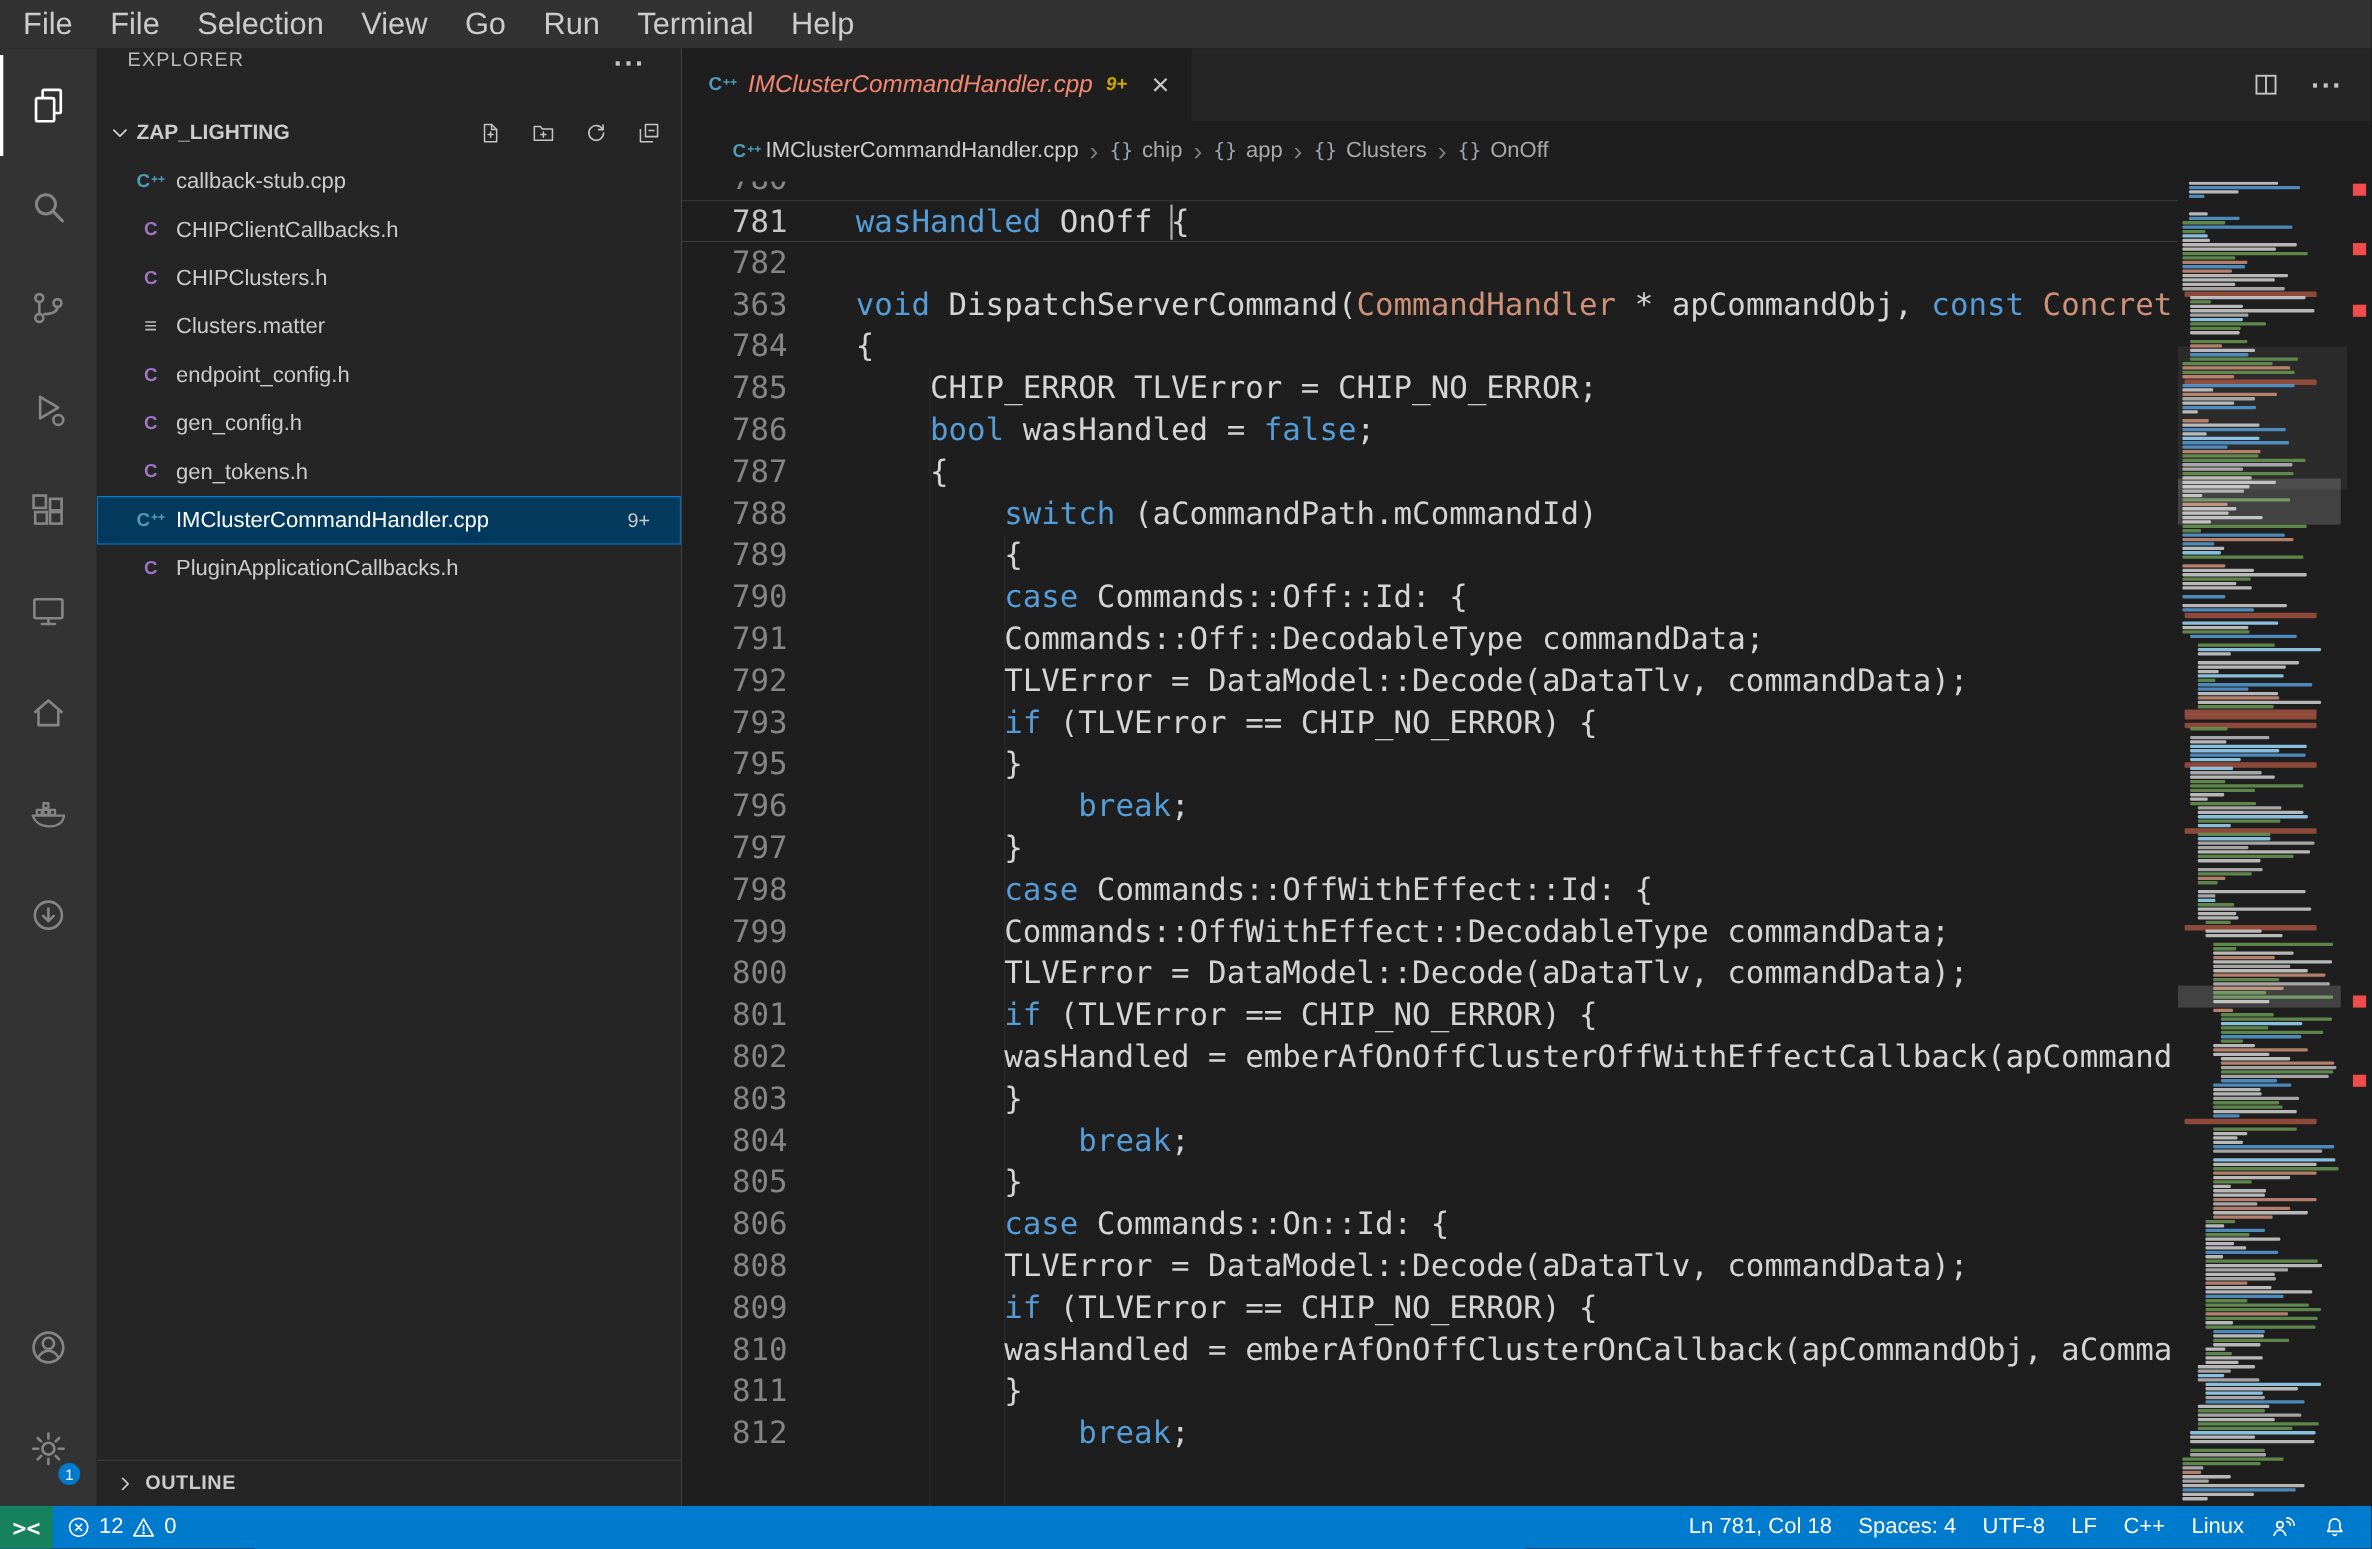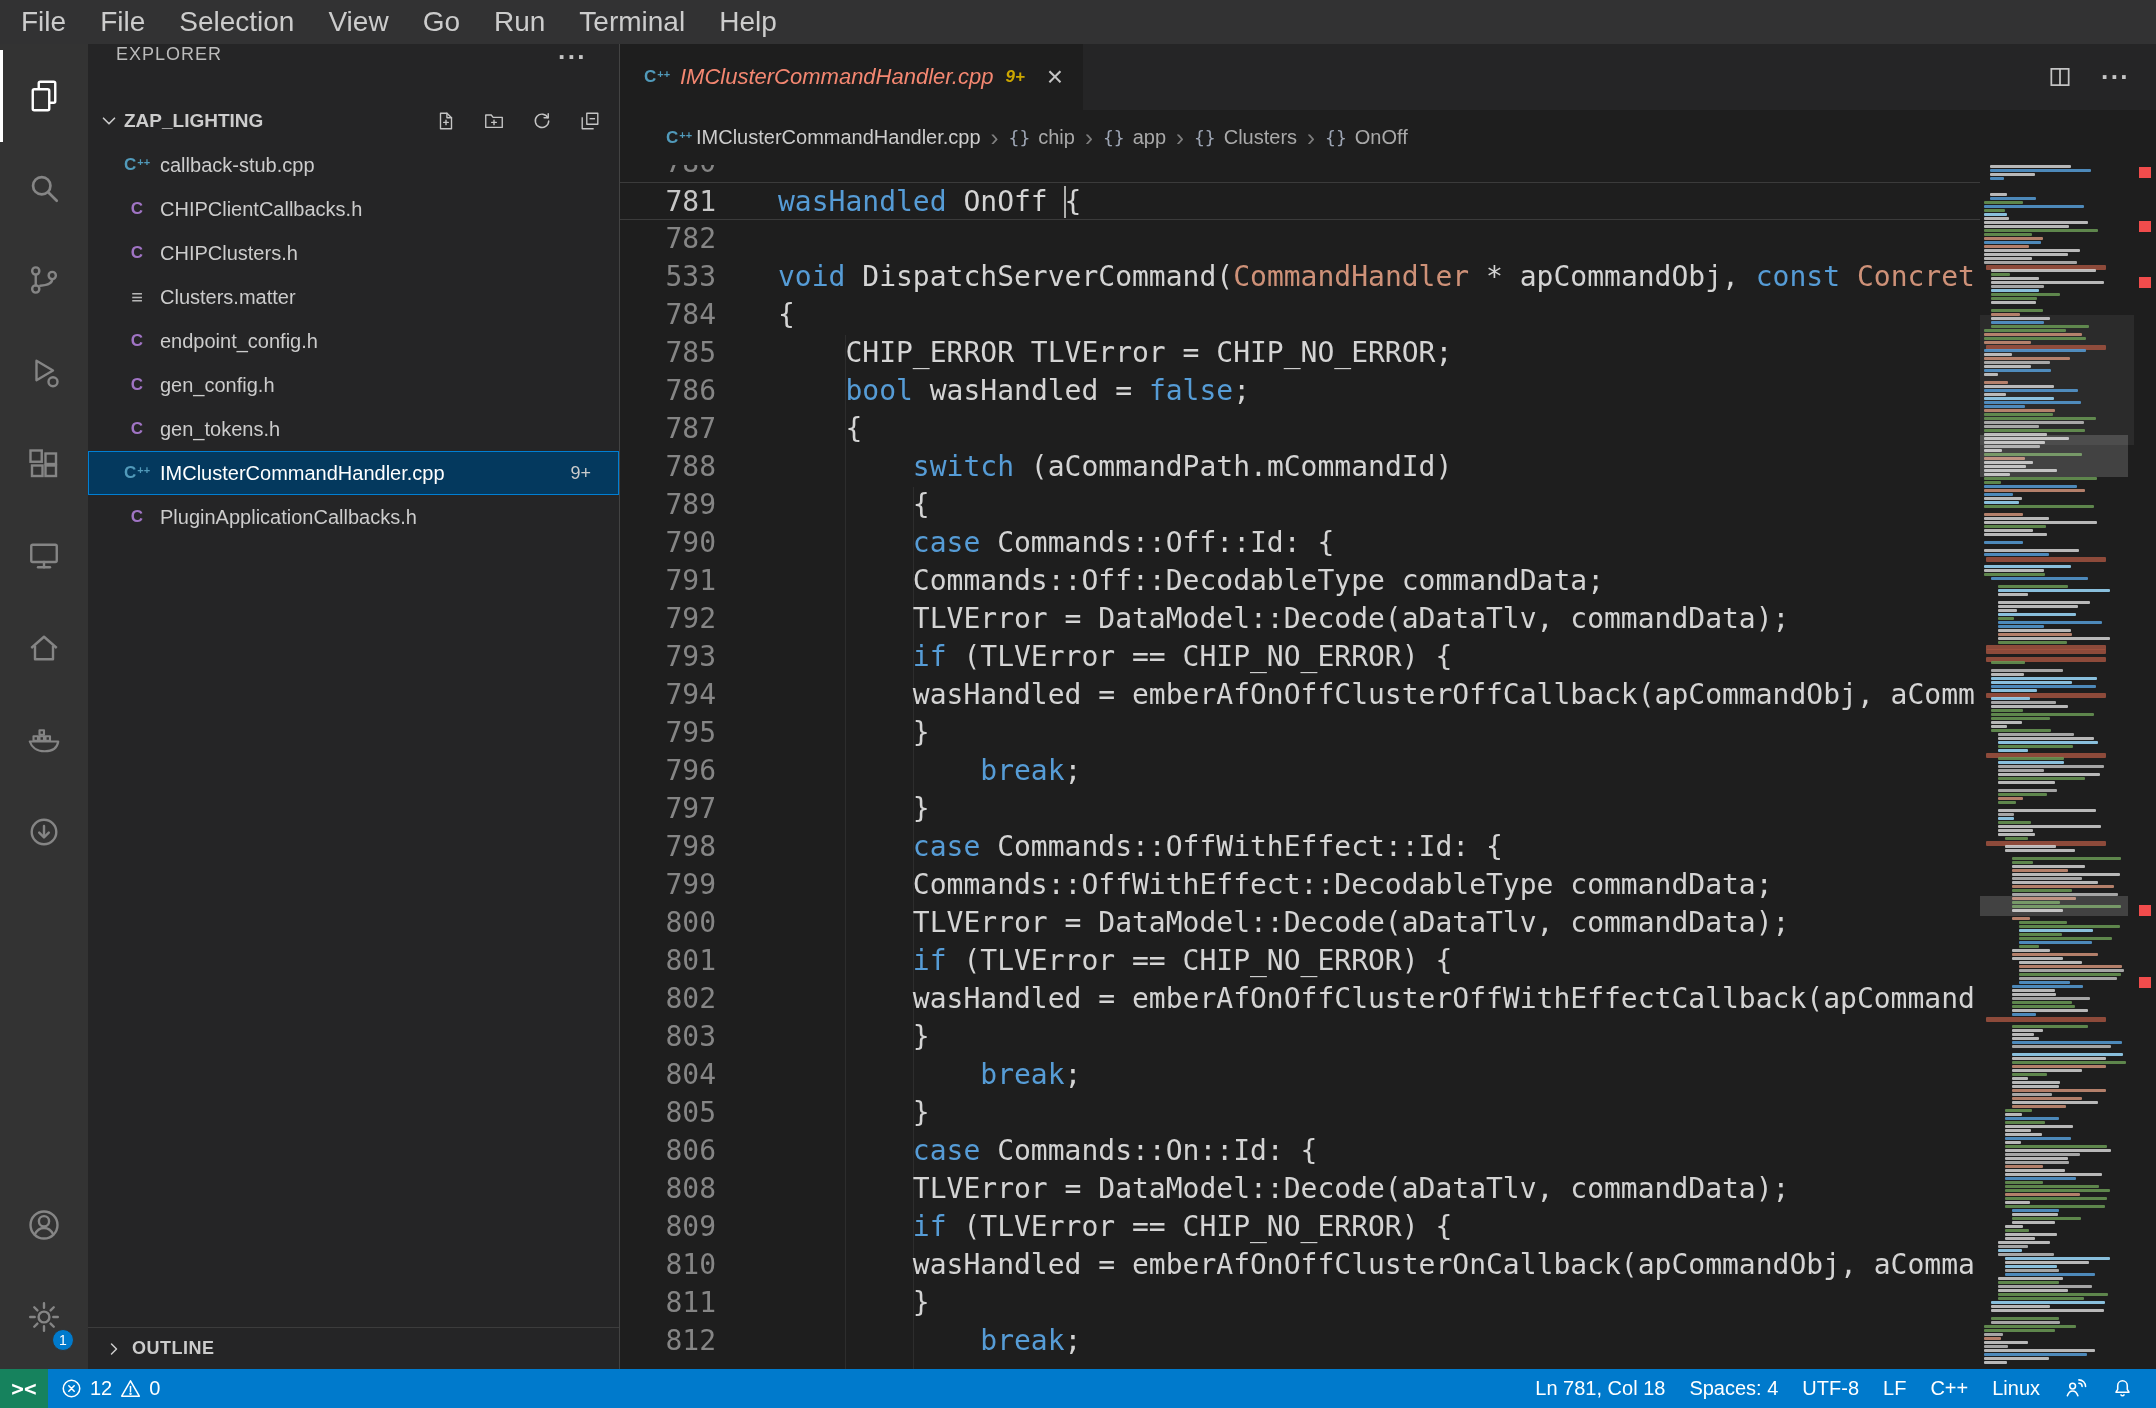--- a/index.html
+++ b/index.html
@@ -310,32 +310,31 @@
           <span class="bc-item">
             <span class="bc-braces">{}</span>
             <span>OnOff</span>
           </span>
         </div>
       <div class="code-area">
         <div class="lines" id="code-lines">
             <div class="line"><span class="ln">780</span><span class="codetxt"></span></div>
             <div class="line current"><span class="ln">781</span><span class="codetxt"><span class="tok-k">wasHandled</span><span class="tok-p"> OnOff {</span></span><span class="cursor"></span></div>
             <div class="line"><span class="ln">782</span><span class="codetxt"></span></div>
-            <div class="line"><span class="ln">533</span><span class="codetxt"><span class="tok-k">void</span><span class="tok-p"> DispatchServerCommand(</span><span class="tok-t">CommandHandler</span><span class="tok-p"> * apCommandObj, </span><span class="tok-k">const</span><span class="tok-p"> </span><span class="tok-t">Concret</span></span></div>
+            <div class="line"><span class="ln">363</span><span class="codetxt"><span class="tok-k">void</span><span class="tok-p"> DispatchServerCommand(</span><span class="tok-t">CommandHandler</span><span class="tok-p"> * apCommandObj, </span><span class="tok-k">const</span><span class="tok-p"> </span><span class="tok-t">Concret</span></span></div>
             <div class="line"><span class="ln">784</span><span class="codetxt"><span class="tok-p">{</span></span></div>
             <div class="line"><span class="ln">785</span><span class="codetxt"><span class="tok-p">    CHIP_ERROR TLVError = CHIP_NO_ERROR;</span></span></div>
             <div class="line"><span class="ln">786</span><span class="codetxt"><span class="tok-p">    </span><span class="tok-k">bool</span><span class="tok-p"> wasHandled = </span><span class="tok-k">false</span><span class="tok-p">;</span></span></div>
             <div class="line"><span class="ln">787</span><span class="codetxt"><span class="tok-p">    {</span></span></div>
             <div class="line"><span class="ln">788</span><span class="codetxt"><span class="tok-p">        </span><span class="tok-k">switch</span><span class="tok-p"> (aCommandPath.mCommandId)</span></span></div>
             <div class="line"><span class="ln">789</span><span class="codetxt"><span class="tok-p">        {</span></span></div>
             <div class="line"><span class="ln">790</span><span class="codetxt"><span class="tok-p">        </span><span class="tok-k">case</span><span class="tok-p"> Commands::Off::Id: {</span></span></div>
             <div class="line"><span class="ln">791</span><span class="codetxt"><span class="tok-p">        Commands::Off::DecodableType commandData;</span></span></div>
             <div class="line"><span class="ln">792</span><span class="codetxt"><span class="tok-p">        TLVError = DataModel::Decode(aDataTlv, commandData);</span></span></div>
             <div class="line"><span class="ln">793</span><span class="codetxt"><span class="tok-p">        </span><span class="tok-k">if</span><span class="tok-p"> (TLVError == CHIP_NO_ERROR) {</span></span></div>
-            <div class="line"><span class="ln">794</span><span class="codetxt"><span class="tok-p">        wasHandled = emberAfOnOffClusterOffCallback(apCommandObj, aComm</span></span></div>
             <div class="line"><span class="ln">795</span><span class="codetxt"><span class="tok-p">        }</span></span></div>
             <div class="line"><span class="ln">796</span><span class="codetxt"><span class="tok-p">            </span><span class="tok-k">break</span><span class="tok-p">;</span></span></div>
             <div class="line"><span class="ln">797</span><span class="codetxt"><span class="tok-p">        }</span></span></div>
             <div class="line"><span class="ln">798</span><span class="codetxt"><span class="tok-p">        </span><span class="tok-k">case</span><span class="tok-p"> Commands::OffWithEffect::Id: {</span></span></div>
             <div class="line"><span class="ln">799</span><span class="codetxt"><span class="tok-p">        Commands::OffWithEffect::DecodableType commandData;</span></span></div>
             <div class="line"><span class="ln">800</span><span class="codetxt"><span class="tok-p">        TLVError = DataModel::Decode(aDataTlv, commandData);</span></span></div>
             <div class="line"><span class="ln">801</span><span class="codetxt"><span class="tok-p">        </span><span class="tok-k">if</span><span class="tok-p"> (TLVError == CHIP_NO_ERROR) {</span></span></div>
             <div class="line"><span class="ln">802</span><span class="codetxt"><span class="tok-p">        wasHandled = emberAfOnOffClusterOffWithEffectCallback(apCommand</span></span></div>
             <div class="line"><span class="ln">803</span><span class="codetxt"><span class="tok-p">        }</span></span></div>
             <div class="line"><span class="ln">804</span><span class="codetxt"><span class="tok-p">            </span><span class="tok-k">break</span><span class="tok-p">;</span></span></div>

